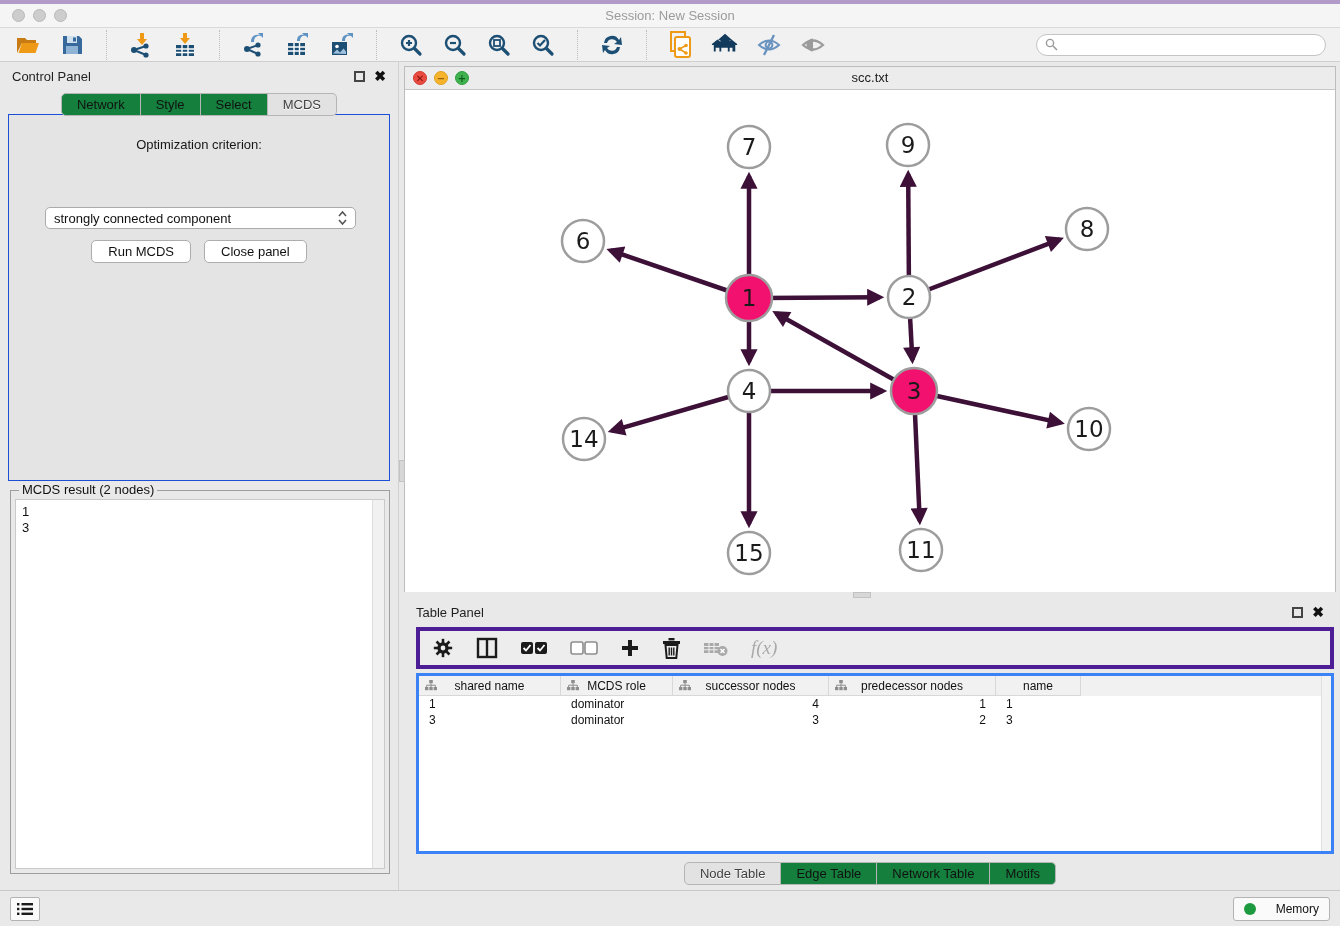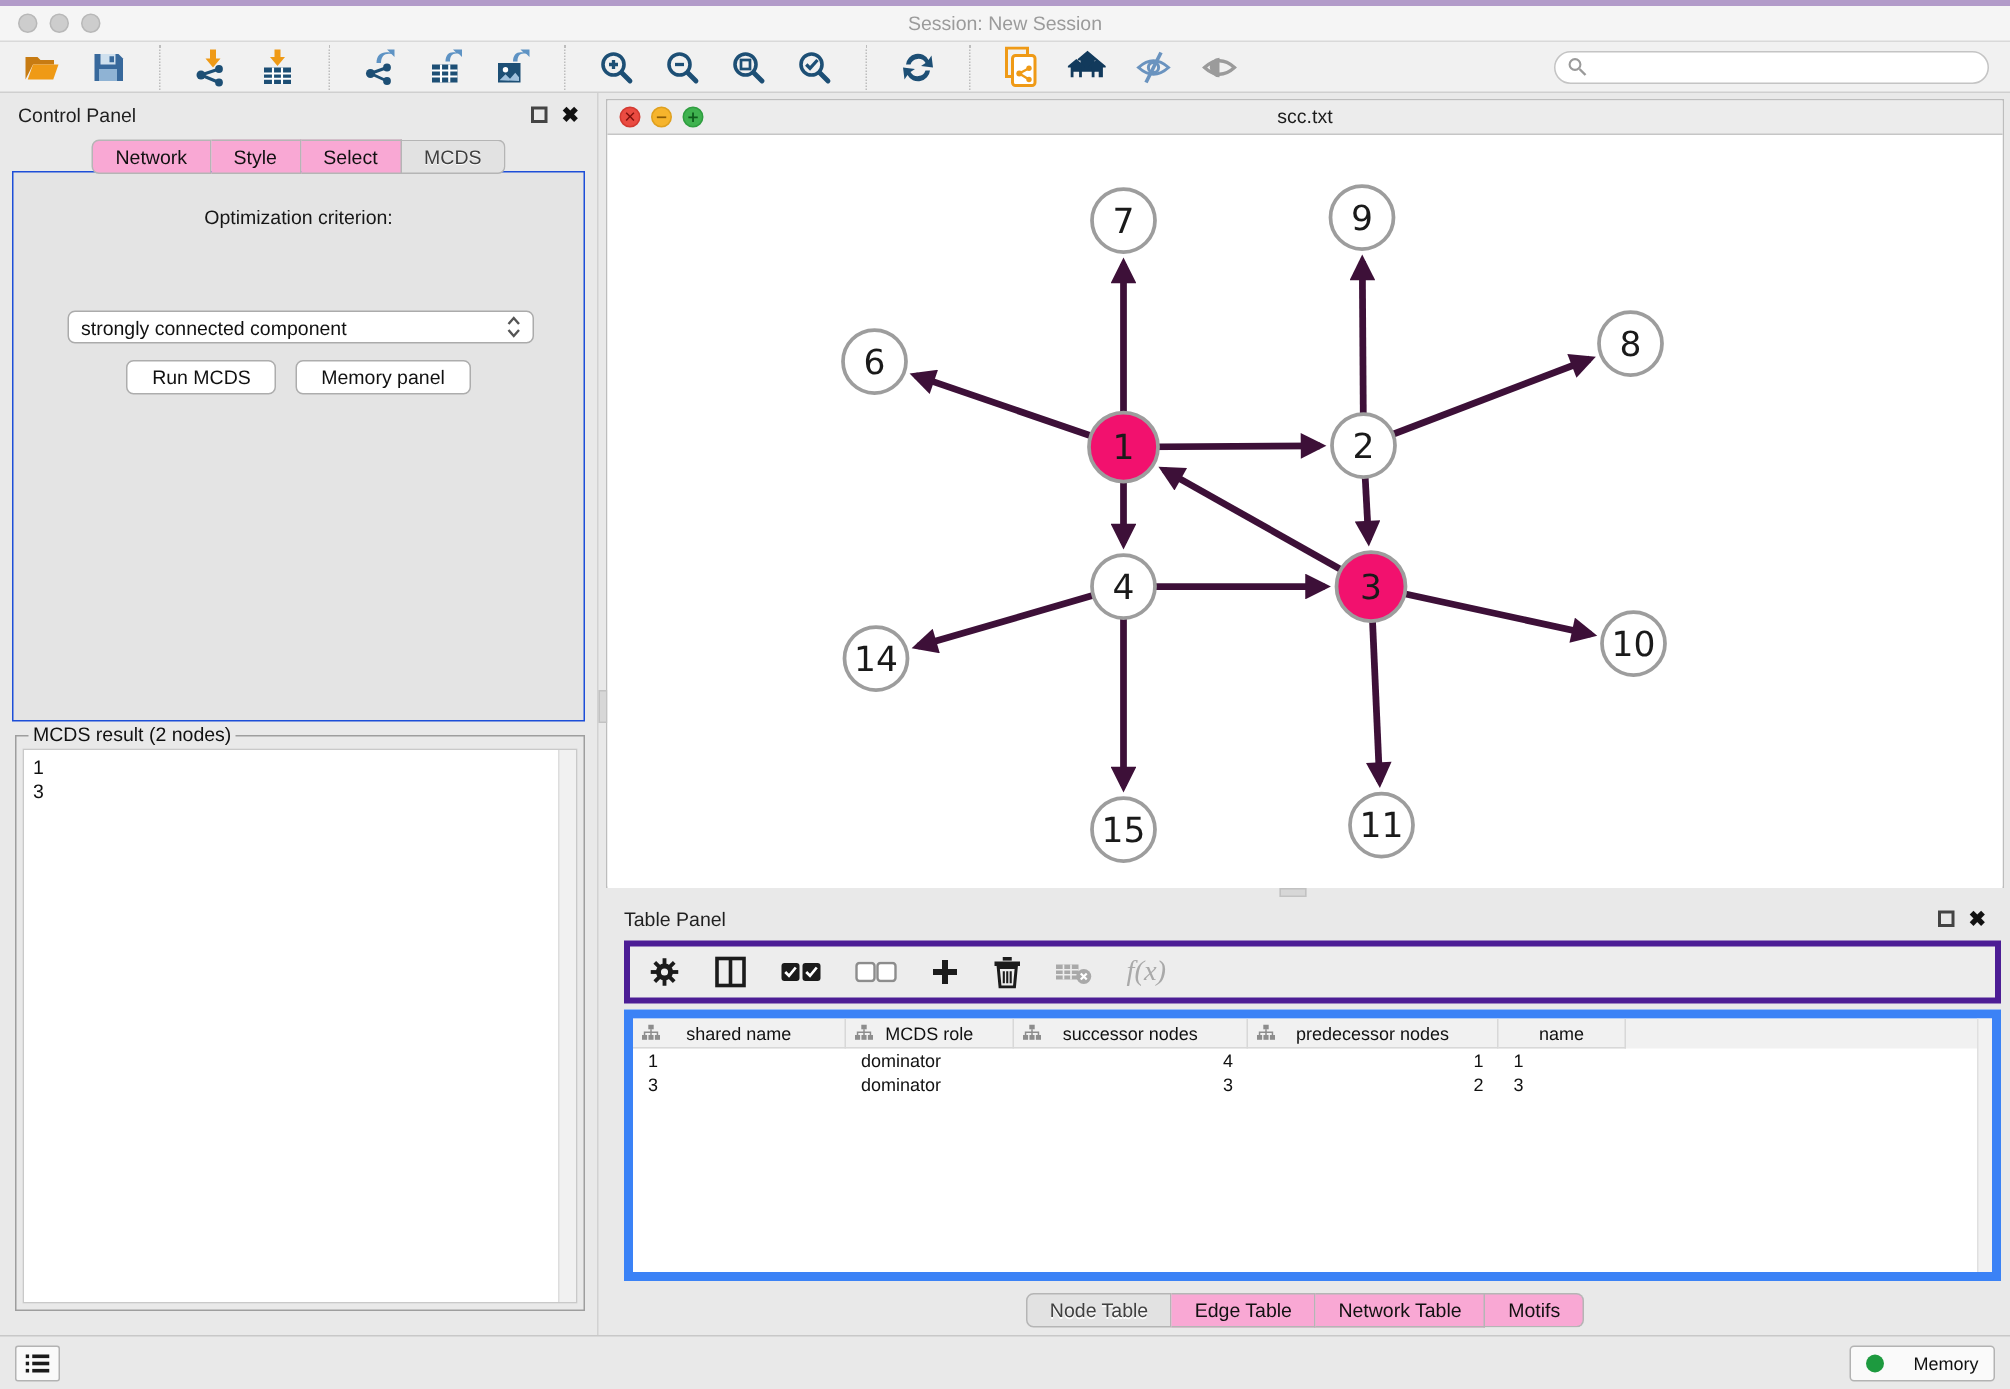--- a/index.html
+++ b/index.html
@@ -33,21 +33,21 @@
   
   .control-panel { position:relative; width:398px; height:828px; }
   .panel-header { height:28px; display:flex; align-items:center; padding:0 12px; }
   .panel-title { flex:1; color:#1f1f1f; }
   .win-btns { display:flex; gap:9px; align-items:center; }
   .float-btn { width:11px; height:11px; border:2px solid #444; background:transparent; }
   .close-btn { font-weight:bold; font-size:14px; color:#111; line-height:11px; }
 
   .cp-tabs { position:absolute; top:31px; left:0; width:100%; display:flex;
     justify-content:center; z-index:2; }
-  .tab { height:23px; line-height:21px; padding:0 15px; background:#f9a8d4;
+  .tab { height:23px; line-height:21px; padding:0 15px; background:#15803d;
     border:1px solid #b5b5b5; border-left-width:0; color:#111; cursor:default; }
   .tab:first-child { border-left-width:1px; border-radius:5px 0 0 5px; }
   .tab:last-child { border-radius:0 5px 5px 0; }
   .tab.active { background:#e2e2e2; color:#404040; text-shadow:0 1px 0 #fff; }
 
   .cp-body { position:absolute; top:52px; left:8px; width:382px; height:367px;
     background:#e4e4e4; border:1px solid #1d4ed8; }
   .opt-label { text-align:center; margin-top:22px; color:#161616; }
   .dropdown { position:absolute; top:92px; left:36px; width:311px; height:22px;
     background:#fff; border:1px solid #ababab; border-radius:5px;
@@ -95,21 +95,21 @@
     background:#d7d7d7; border:1px solid #c2c2c2; }
 
   
   .table-panel { width:932px; height:292px; position:relative; }
   .tp-toolbar { position:absolute; top:29px; left:12px; width:918px; height:42px;
     background:#ededed; border:4px solid #4c1d95; display:flex; align-items:center;
     padding:0 12px; gap:22px; }
   .fx { font:italic 19px "Liberation Serif", serif; color:#a9a9a9; }
 
   .data-table { position:absolute; top:75px; left:12px; width:918px; height:181px;
-    background:#fff; border:6px solid #3b82f6; overflow:hidden; }
+    background:#fff; border:3px solid #3b82f6; overflow:hidden; }
   .dt-header { display:flex; height:20px; background:#f1f1f1; }
   .dt-hcell { display:flex; align-items:center; justify-content:center; gap:5px;
     border-right:1px solid #d8d8d8; border-bottom:1px solid #d8d8d8;
     font-size:12px; color:#111; position:relative; }
   .dt-hicon { position:absolute; left:6px; }
   .dt-row { display:flex; height:16px; }
   .dt-cell { font-size:12px; color:#111; line-height:16px; padding:0 10px;
     white-space:nowrap; overflow:hidden; }
   .dt-scroll { position:absolute; top:0; right:0; width:10px; height:100%;
     background:#f2f2f2; border-left:1px solid #e0e0e0; }
@@ -298,21 +298,21 @@
         <div class="opt-label">Optimization criterion:</div>
         <div class="dropdown">
           <div class="dd-value">strongly connected component</div>
           <svg width="9" height="16" viewBox="0 0 9 16">
               <path d="M1 6 L4.5 2 L8 6" fill="none" stroke="#555" stroke-width="1.6"></path>
               <path d="M1 10 L4.5 14 L8 10" fill="none" stroke="#555" stroke-width="1.6"></path>
             </svg>
         </div>
         <div class="cp-buttons">
           <div class="btn">Run MCDS</div>
-          <div class="btn">Memory panel</div>
+          <div class="btn">Close panel</div>
         </div>
       </div>
       <div class="result-fieldset">
         <div class="result-legend">MCDS result (2 nodes)</div>
         <div class="result-area">
           <div class="result-text" id="result-text">1
 3</div>
           <div class="result-scroll"></div>
         </div>
       </div>

